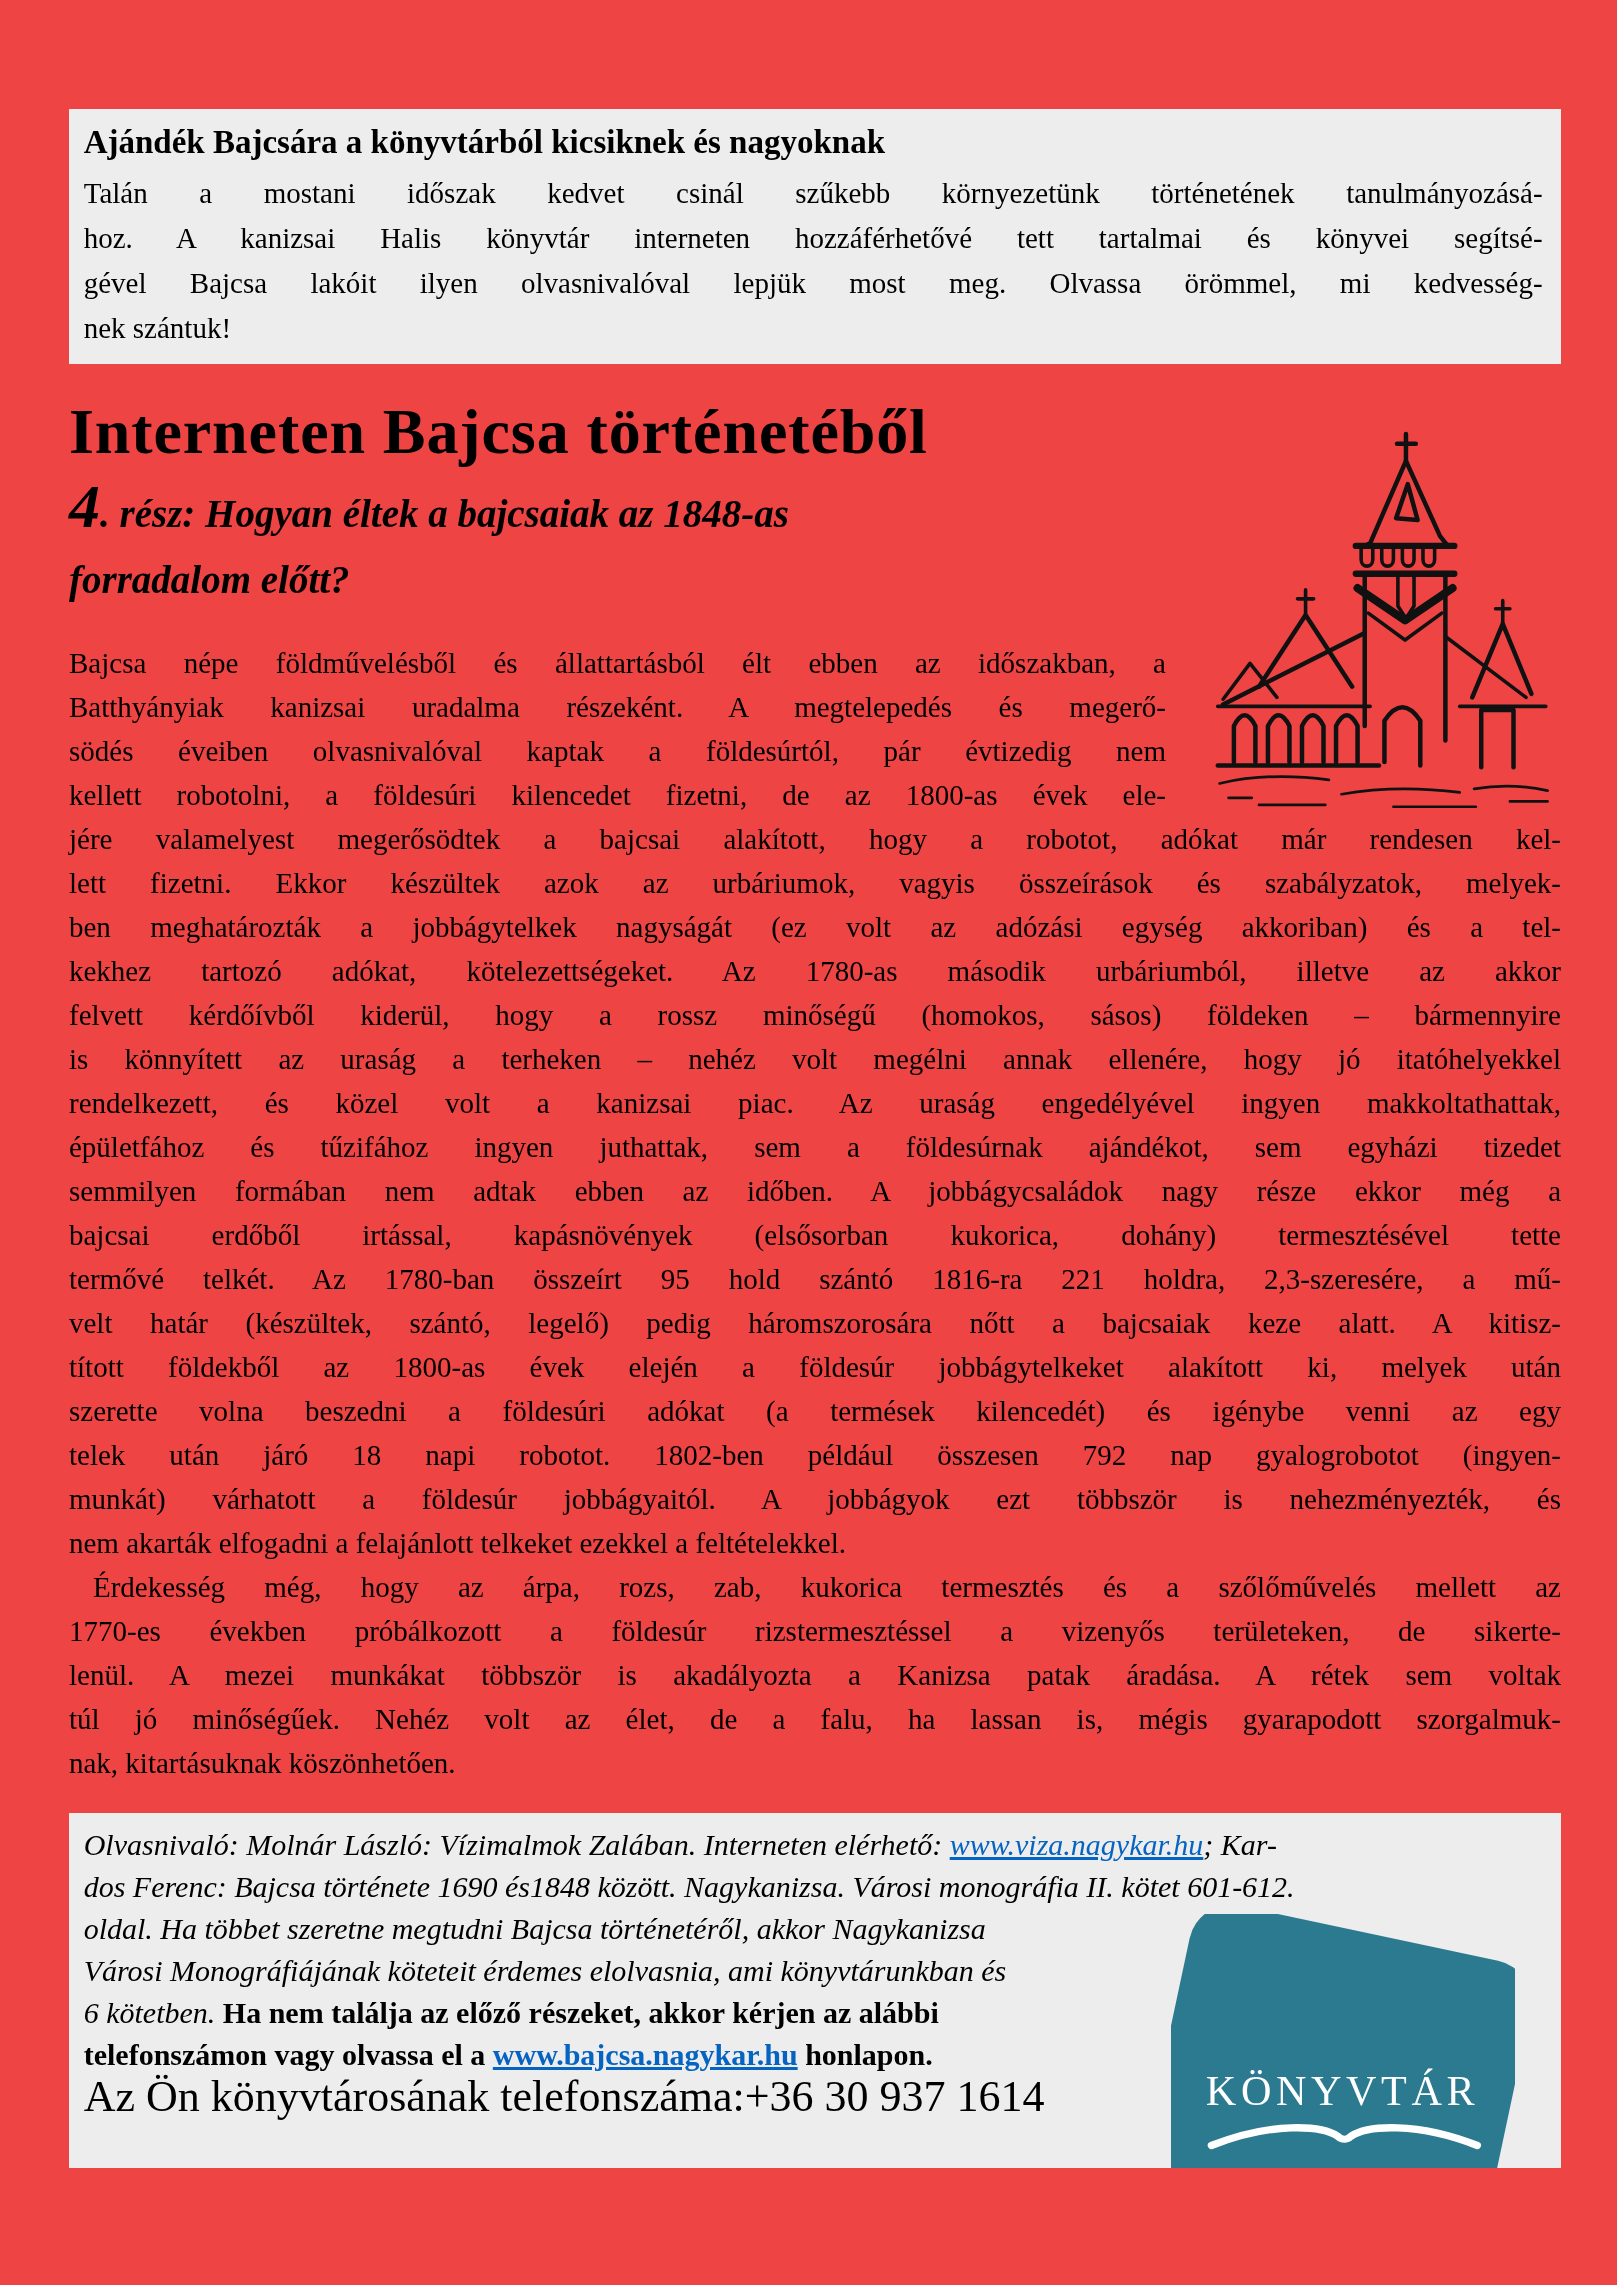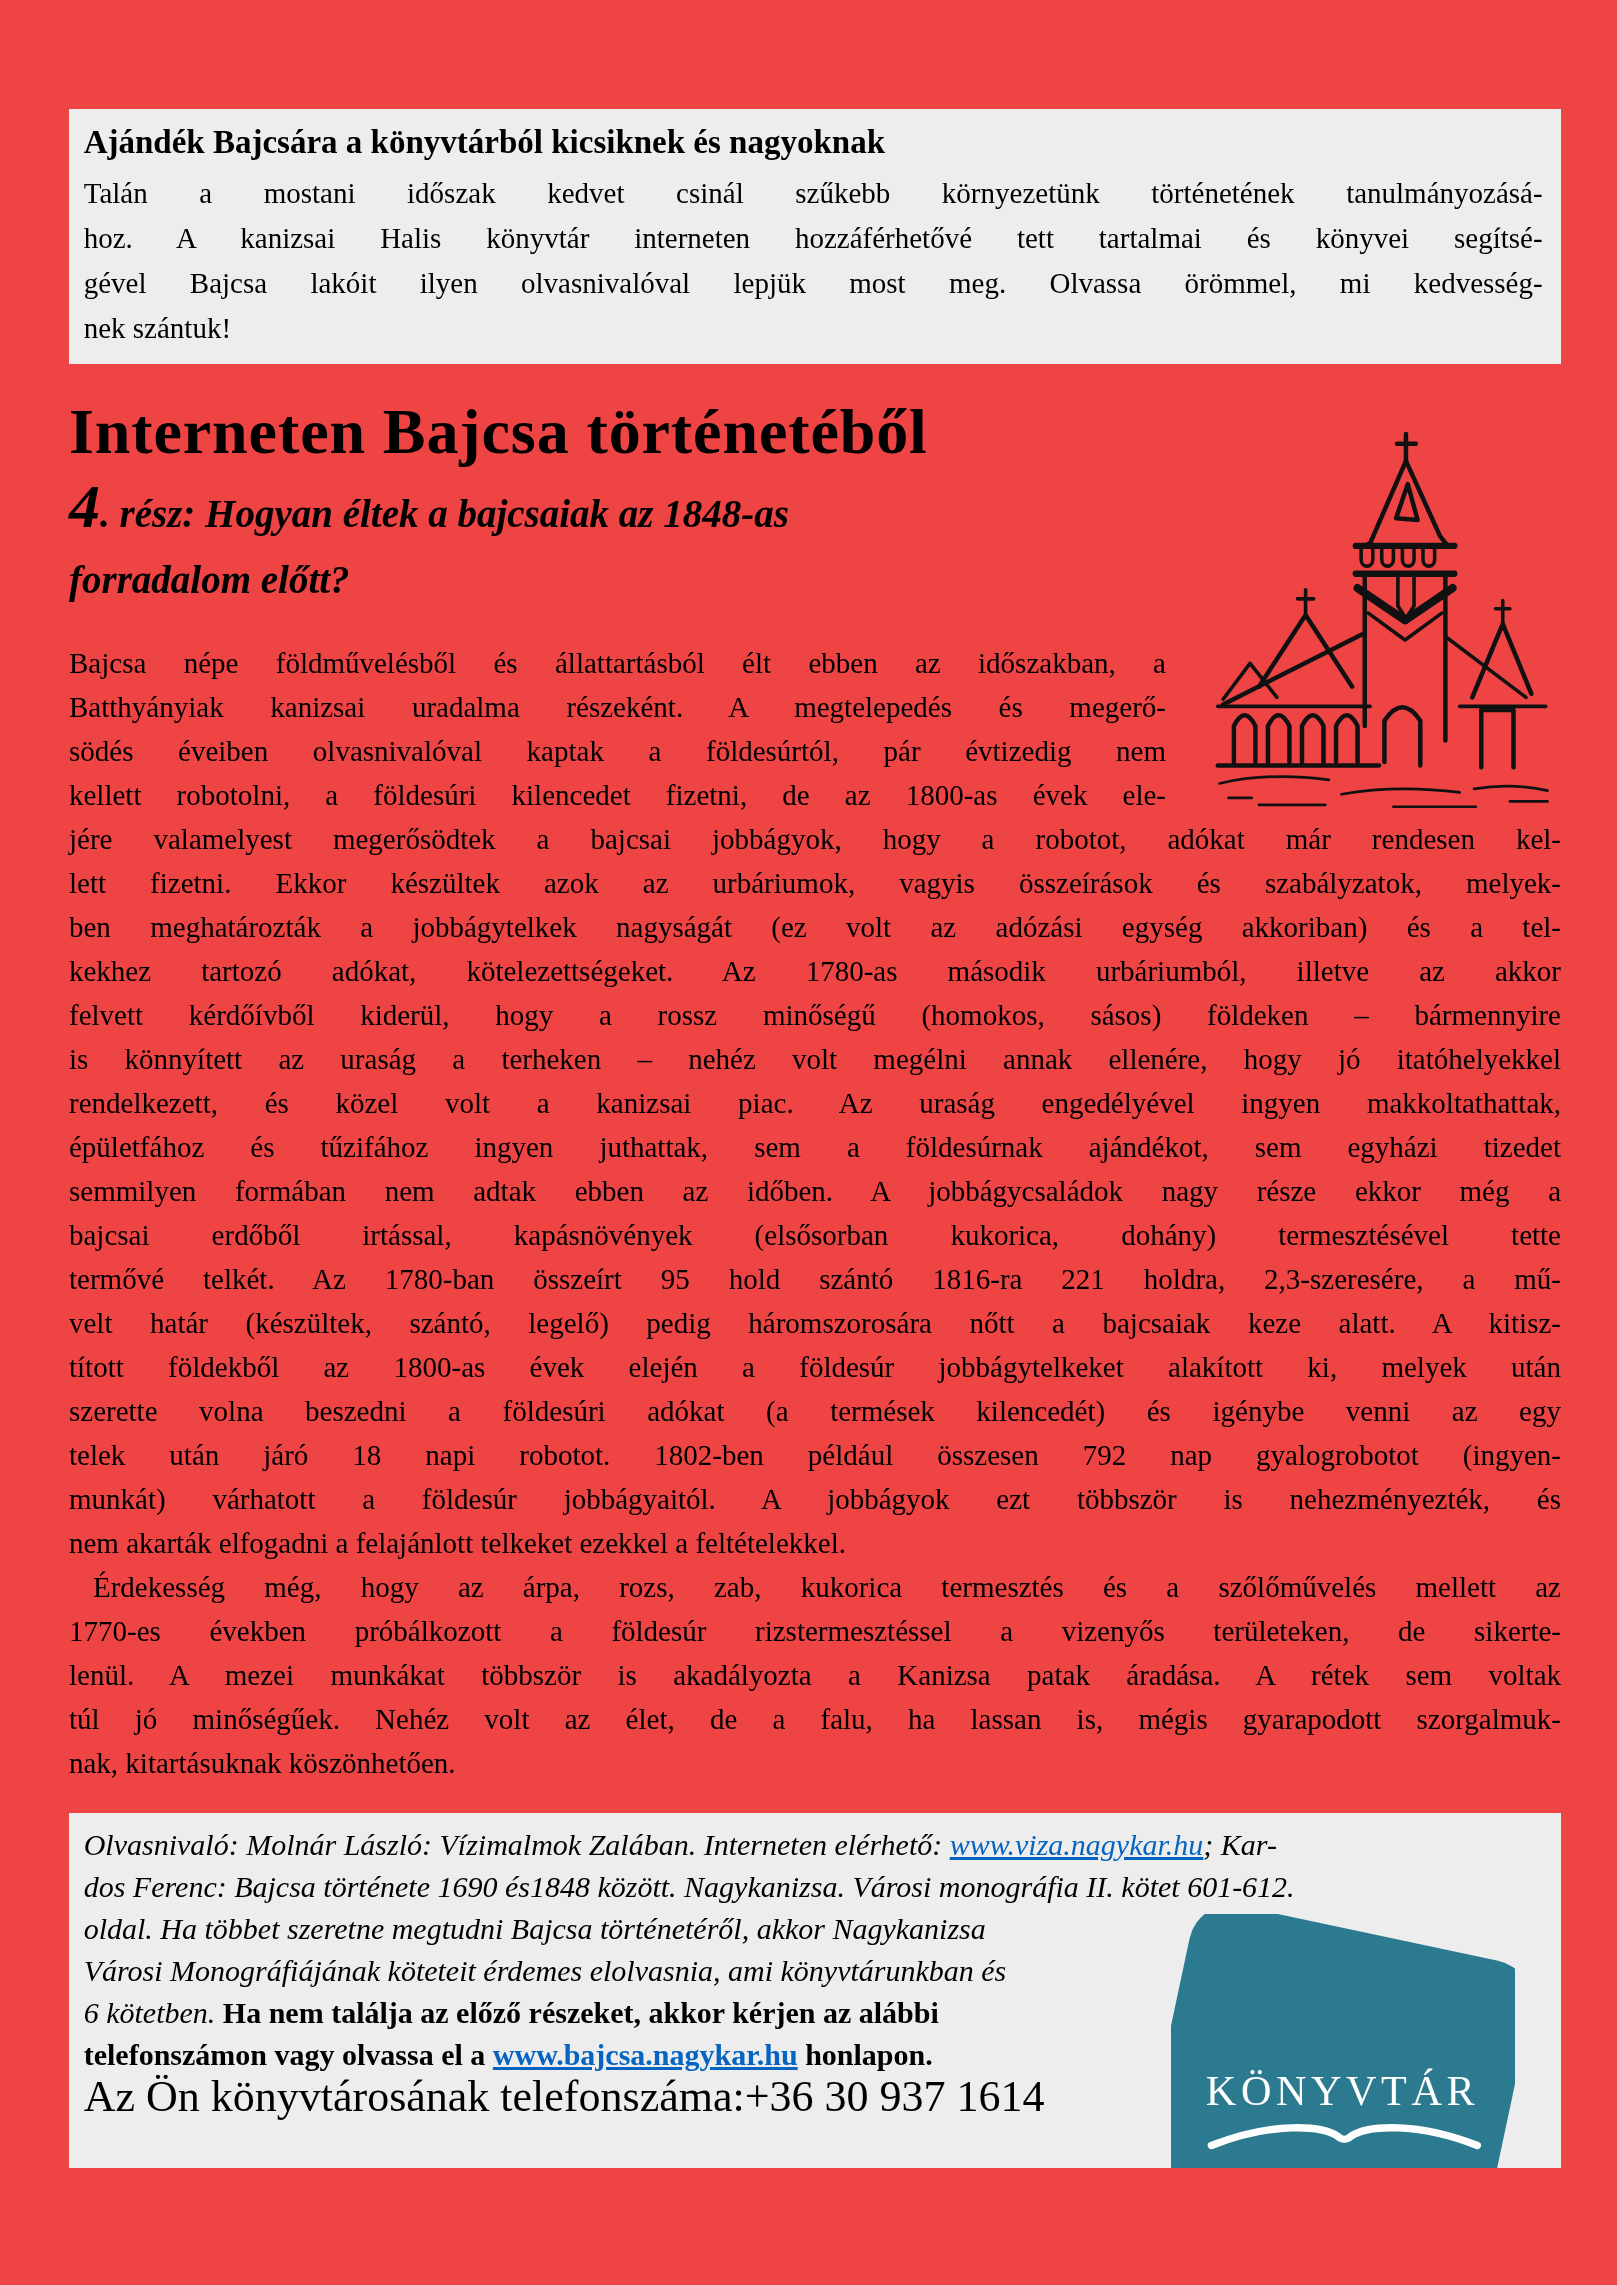--- a/index.html
+++ b/index.html
@@ -140,21 +140,21 @@
             <path d="M14 396 q55 -13 122 -4 M150 408 q62 -11 132 -2 M298 402 q42 -7 82 2" stroke-width="3"></path>
             <path d="M58 420 h74 M208 422 h92 M338 416 h42 M24 412 h26" stroke-width="3"></path>
           </g>
         </svg>
       </div>
       <div>
           <div class="line just">Bajcsa népe földművelésből és állattartásból élt ebben az időszakban, a</div>
           <div class="line just">Batthyányiak kanizsai uradalma részeként. A megtelepedés és megerő-</div>
           <div class="line just">södés éveiben olvasnivalóval kaptak a földesúrtól, pár évtizedig nem</div>
           <div class="line just">kellett robotolni, a földesúri kilencedet fizetni, de az 1800-as évek ele-</div>
-          <div class="line just">jére valamelyest megerősödtek a bajcsai jobbágyok, hogy a robotot, adókat már rendesen kel-</div>
+          <div class="line just">jére valamelyest megerősödtek a bajcsai alakított, hogy a robotot, adókat már rendesen kel-</div>
           <div class="line just">lett fizetni. Ekkor készültek azok az urbáriumok, vagyis összeírások és szabályzatok, melyek-</div>
           <div class="line just">ben meghatározták a jobbágytelkek nagyságát (ez volt az adózási egység akkoriban) és a tel-</div>
           <div class="line just">kekhez tartozó adókat, kötelezettségeket. Az 1780-as második urbáriumból, illetve az akkor</div>
           <div class="line just">felvett kérdőívből kiderül, hogy a rossz minőségű (homokos, sásos) földeken – bármennyire</div>
           <div class="line just">is könnyített az uraság a terheken – nehéz volt megélni annak ellenére, hogy jó itatóhelyekkel</div>
           <div class="line just">rendelkezett, és közel volt a kanizsai piac. Az uraság engedélyével ingyen makkoltathattak,</div>
           <div class="line just">épületfához és tűzifához ingyen juthattak, sem a földesúrnak ajándékot, sem egyházi tizedet</div>
           <div class="line just">semmilyen formában nem adtak ebben az időben. A jobbágycsaládok nagy része ekkor még a</div>
           <div class="line just">bajcsai erdőből irtással, kapásnövények (elsősorban kukorica, dohány) termesztésével tette</div>
           <div class="line just">termővé telkét. Az 1780-ban összeírt 95 hold szántó 1816-ra 221 holdra, 2,3-szeresére, a mű-</div>

